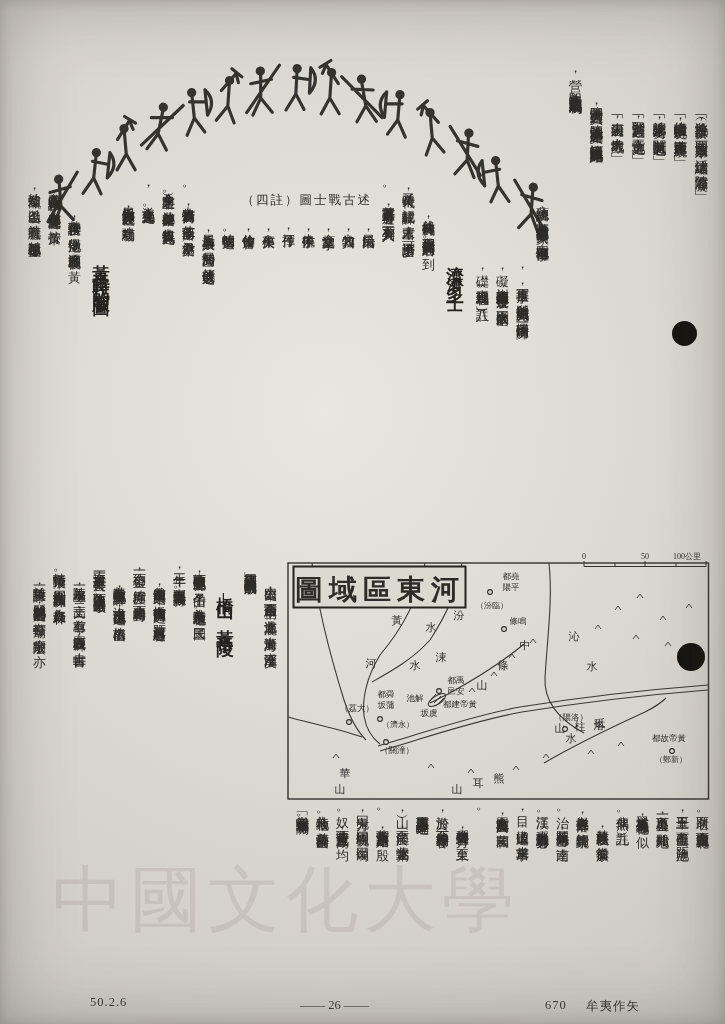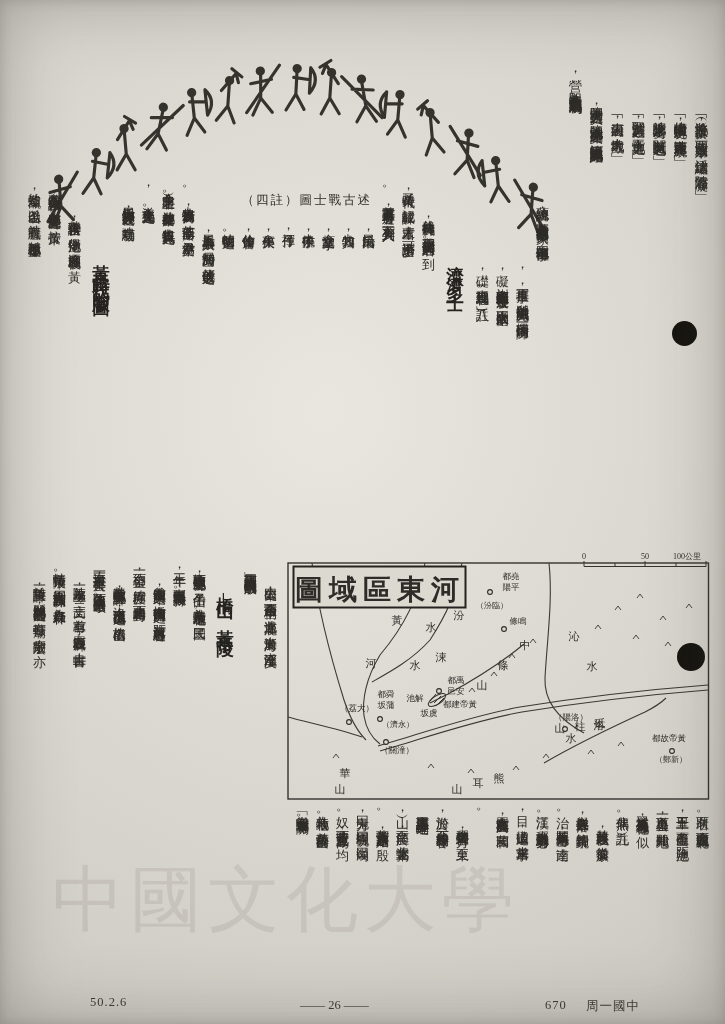--- a/index.html
+++ b/index.html
@@ -197,16 +197,16 @@
 <div class="vgroup g-bot-left">
   <div class="flow"><div class="vcol">　太史公曰：「余嘗西至空桐，北過涿鹿，東漸於海，南浮江淮矣</div><div class="vcol">」這四句話正可說明黃帝時代的版圖。</div></div>
   <div class="vhead qiao">橋山—黃帝陵</div>
   <div class="flow"><div class="vcol">橋山在陝西中部縣北，一名子午山，為黃帝陵墓所在地。民國三</div><div class="vcol">十三年，中部縣更名為黃陵縣。</div><div class="vcol">　釜山在黃河龍門之東，橋山在黃河龍門之西，距黃河河谷鳥道各</div><div class="vcol">約一百公里，緯度亦同，東西遙相對峙。</div><div class="vcol">　黃帝陵在中部縣北二里許，洛水支流沮水從山下過，故名橋山。</div><div class="vcol">海拔一千至一千五百公尺，為陝西涇水與洛水之分水嶺。</div><div class="vcol">　陵墓為一土塚，高二丈，前有一亭，中置龜趺石碑，上書「古軒</div><div class="vcol">轅黃帝橋陵」。周圍古柏六萬餘株，為良好森林。</div><div class="vcol">　離黃陵一里許，縣城北門外之橋山麓，有軒轅廟。廟宇宏敞，亦</div></div>
 </div>
 
 <div class="watermark">中國文化大學</div>
 <div class="footer-item" id="f-date">50.2.6</div>
 <div class="footer-item" id="f-p26">—— 26 ——</div>
 <div class="footer-item" id="f-p563">670</div>
-<div class="footer-item" id="f-mag">周一國中</div>
+<div class="footer-item" id="f-mag">牟夷作矢</div>
 <div class="hole" id="hole1"></div>
 <div class="hole" id="hole2"></div>
 <div class="vignette"></div>
 
 </body></html>

